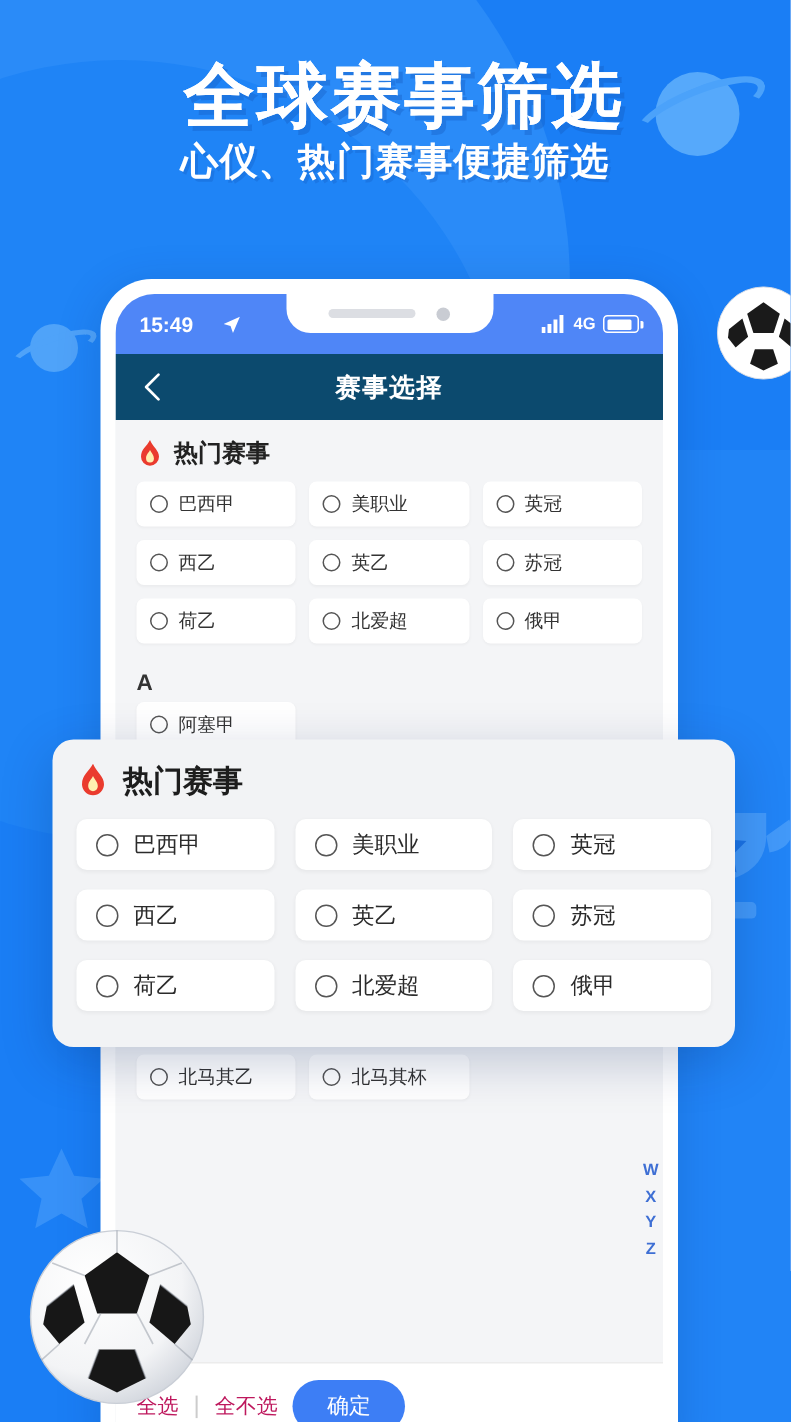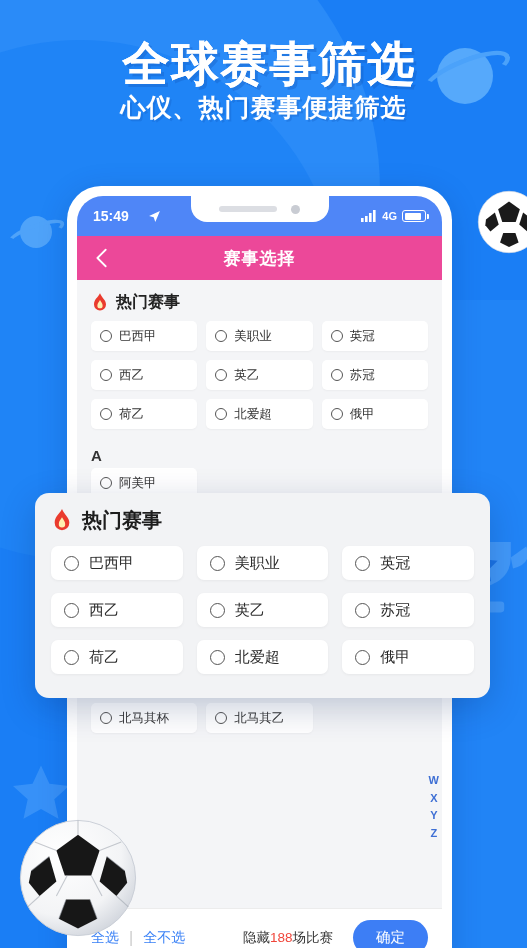--- a/index.html
+++ b/index.html
@@ -116,21 +116,21 @@
     width:24px; height:12px; border:1.5px solid #fff; border-radius:3px;
     position:relative; padding:1.5px;
   }
   .battery::after {
     content:""; position:absolute; right:-4px; top:3px;
     width:2px; height:5px; background:#fff; border-radius:0 1px 1px 0;
   }
   .battery i { display:block; height:100%; width:85%; background:#fff; border-radius:1px; }
 
   .navbar {
-    height:44px; background:#ec4899; color:#fff;
+    height:44px; background:#0c4a6e; color:#fff;
     display:flex; align-items:center; position:relative;
   }
   .nav-back { position:absolute; left:14px; width:22px; height:22px; cursor:pointer; }
   .nav-title { flex:1; text-align:center; font-size:17px; font-weight:bold; letter-spacing:1px; }
 
   .list-area { position:relative; height:686px; background:#f4f5f7; overflow:hidden; }
 
   .section-head {
     display:flex; align-items:center; gap:7px;
     padding:12px 14px 8px 14px;
@@ -174,21 +174,21 @@
     font-size:11px; color:#3e6fd4; font-weight:bold; line-height:1.6;
     z-index:3; cursor:pointer;
   }
 
   .bottom-bar {
     position:absolute; left:0; bottom:0; width:100%; height:58px;
     background:#fff; border-top:1px solid #ececec;
     display:flex; align-items:center; padding:0 14px; gap:10px;
     z-index:5;
   }
-  .bb-sel { font-size:14px; color:#3b82f6; cursor:pointer; }
+  .bb-sel { font-size:14px; color:#be185d; cursor:pointer; }
   .bb-div { color:#ccc; }
   .bb-hide { flex:1; text-align:right; font-size:13.5px; color:#333; padding-right:10px; }
   .bb-hide b { color:#f0453a; font-weight:normal; }
   .btn-confirm {
     background:#3d7ef5; color:#fff; font-size:14.5px;
     padding:8px 23px; border-radius:20px; border:none;
     cursor:pointer; font-family:inherit;
   }
 
   
@@ -339,21 +339,21 @@
           <div class="chip">
             <span class="radio"></span>
             <span>俄甲</span>
           </div>
         </div>
 
       <div class="letter-head">A</div>
       <div class="grid" id="a-grid">
           <div class="chip">
             <span class="radio"></span>
-            <span>阿美甲</span>
+            <span>阿塞甲</span>
           </div>
         </div>
 
       <div class="grid" id="b-grid">
           <div class="chip">
             <span class="radio"></span>
             <span>巴圣青联</span>
           </div>
           <div class="chip">
             <span class="radio"></span>
@@ -406,25 +406,25 @@
           <div class="chip">
             <span class="radio"></span>
             <span>波女杯</span>
           </div>
           <div class="chip">
             <span class="radio"></span>
             <span>波兰丁</span>
           </div>
           <div class="chip">
             <span class="radio"></span>
+            <span>北马其乙</span>
+          </div>
+          <div class="chip">
+            <span class="radio"></span>
             <span>北马其杯</span>
-          </div>
-          <div class="chip">
-            <span class="radio"></span>
-            <span>北马其乙</span>
           </div>
         </div>
 
       <div class="alpha-index" id="alpha-top">
         <span class="fire-mini">
           <svg width="11" height="12" viewBox="0 0 24 26">
             <path d="M12 0 C9 6 4 8 4 15 a8 8 0 0 0 16 0 C20 9 15 7 12 0 Z" fill="#3e6fd4"></path>
           </svg>
         </span>
       <span>A</span>
@@ -438,23 +438,20 @@
           <span>X</span>
           <span>Y</span>
           <span>Z</span>
         </div>
     </div>
 
     <div class="bottom-bar">
       <span class="bb-sel">全选</span>
       <span class="bb-div">|</span>
       <span class="bb-sel">全不选</span>
-      <span class="bb-hide">
-        <span>隐藏</span><b>188</b><span>场比赛</span>
-      </span>
       <button class="btn-confirm">确定</button>
     </div>
 
   </div>
 </div>
 
 <div class="overlay">
   <div class="overlay-head">
     <svg class="fire" viewBox="0 0 24 26">
       <path d="M12 0 C9 6 4 8 4 15 a8 8 0 0 0 16 0 C20 9 15 7 12 0 Z" fill="#ea3b2e"></path>

